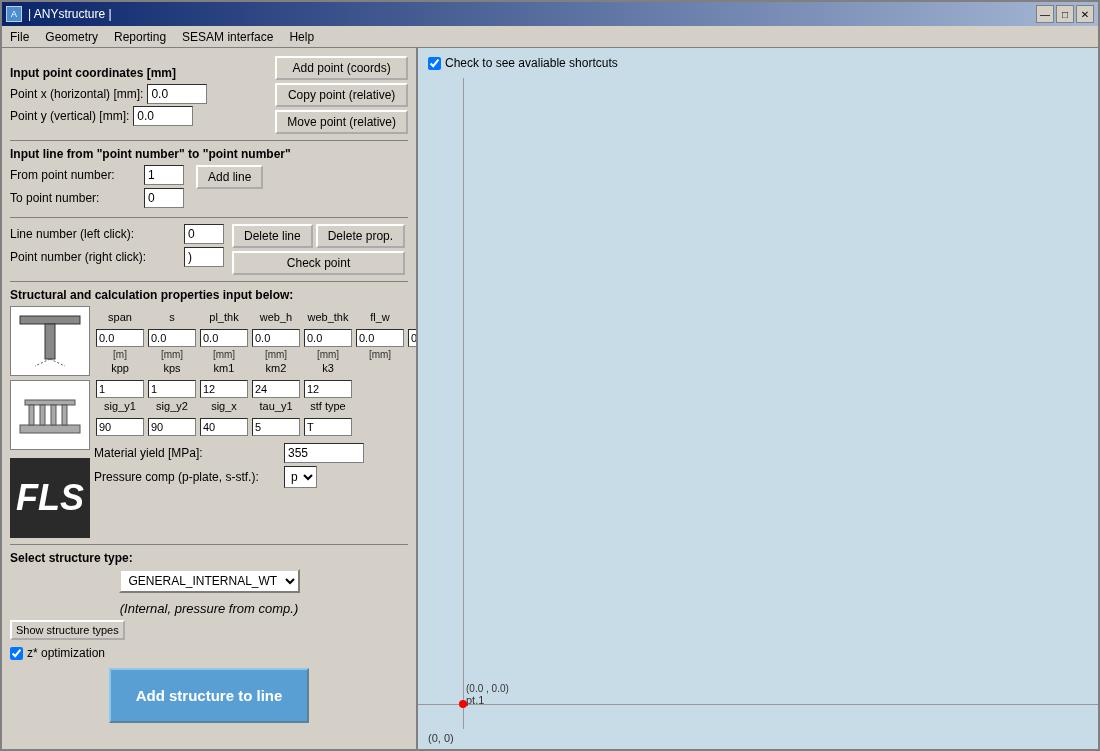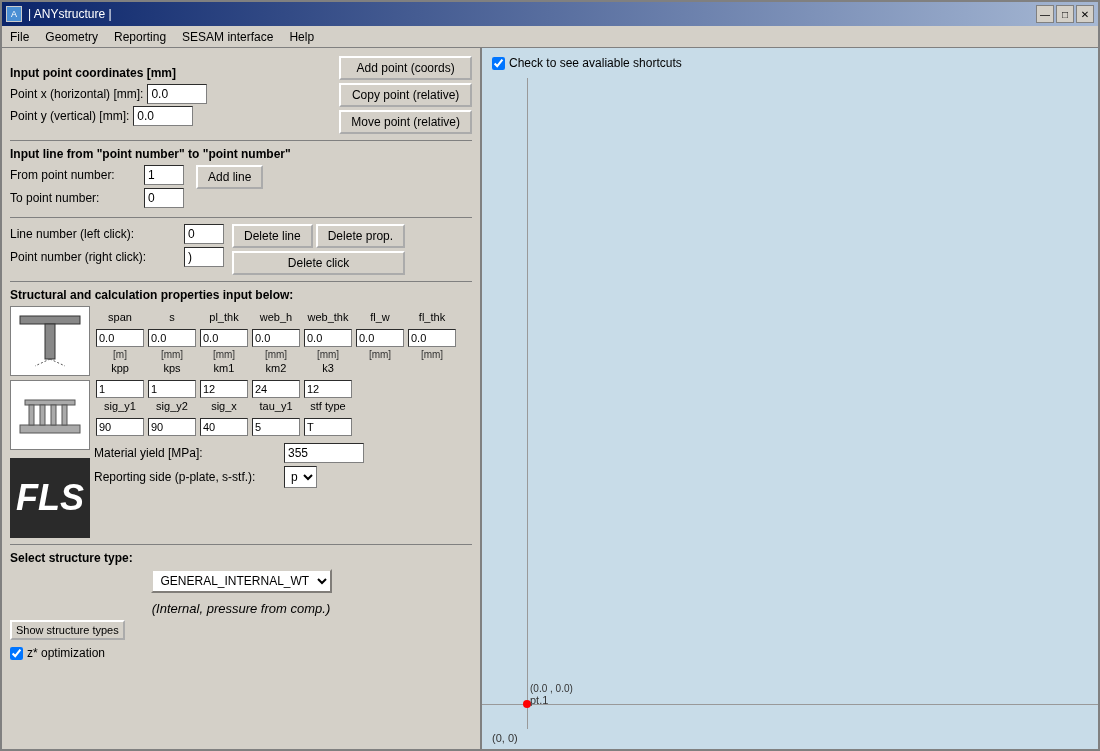--- a/index.html
+++ b/index.html
@@ -73,21 +73,21 @@
       padding: 2px 8px;
       cursor: pointer;
       font-size: 12px;
     }
     .main-content {
       display: flex;
       flex: 1;
       overflow: hidden;
     }
     .left-panel {
-      width: 480px;
+      width: 416px;
       flex-shrink: 0;
       background: #d4d0c8;
       padding: 8px;
       overflow-y: auto;
       border-right: 2px solid #808080;
     }
     .right-panel {
       flex: 1;
       background: #c8dce8;
       position: relative;
@@ -400,21 +400,21 @@
             <div class="row">
               <span class="label" style="width:170px;">Point number (right click):</span>
               <input class="input-field" style="width: 40px;" type="text" value=")">
             </div>
           </div>
           <div style="display:flex; flex-direction:column; gap:3px;">
             <div class="delete-btns">
               <button class="btn">Delete line</button>
               <button class="btn">Delete prop.</button>
             </div>
-            <button class="btn">Delete click</button>
+            <button class="btn">Check point</button>
           </div>
         </div>
       </div>
 
       <div class="section-divider"></div>
 
       <div class="input-section">
         <div class="section-title">Structural and calculation properties input below:</div>
         <div class="struct-props-layout">
 
@@ -516,21 +516,21 @@
               </tr>
             </tbody>
               </table>
 
             <div class="material-row" style="margin-top:6px;">
               <span class="material-label">Material yield [MPa]:</span>
               <input class="material-input" type="text" value="355" style="">
             </div>
 
             <div class="material-row">
-              <span class="material-label">Reporting side (p-plate, s-stf.):</span>
+              <span class="material-label">Pressure comp (p-plate, s-stf.):</span>
               <select class="select-field">
                 <option>p</option>
                 <option>s</option>
               </select>
             </div>
           </div>
         </div>
       </div>
 
       <div class="section-divider"></div>
@@ -545,20 +545,23 @@
         </div>
         <button class="show-struct-btn">Show structure types</button>
         <div style="margin-top:6px;">
           <label class="checkbox-row">
             <input type="checkbox" checked="" style="">
             <span>z* optimization</span>
           </label>
         </div>
       </div>
 
+      <div style="text-align:center; margin-top:8px;">
+        <button class="add-structure-btn btn-large">Add structure to line</button>
+      </div>
 
     </div>
 
     <div class="right-panel">
       <div class="canvas-area">
 
         <div class="shortcut-checkbox">
           <input type="checkbox" checked="" style="">
           <span>Check to see avaliable shortcuts</span>
         </div>

